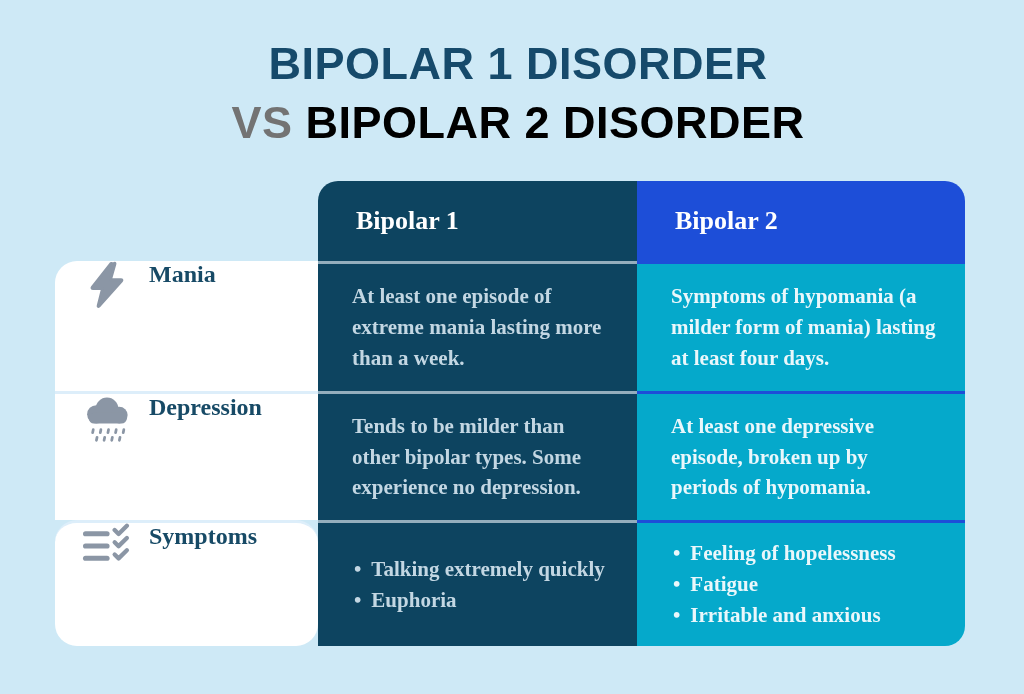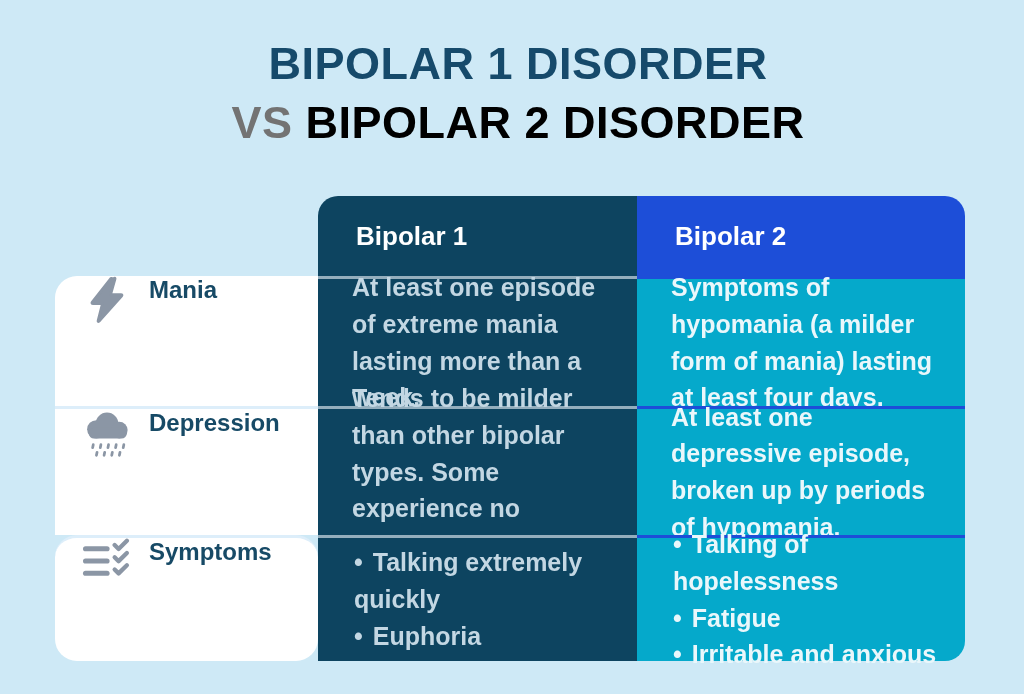--- a/index.html
+++ b/index.html
@@ -25,25 +25,26 @@
   .title-line {
     font-size: 45px;
     line-height: 59px;
     color: #164a6b;
   }
   .title-line .vs { color: #737373; }
   .title-line .highlight { color: #000000; }
   
   .table {
     position: absolute;
-    left: 55px; top: 196px;
+    left: 55px; top: 181px;
     width: 910px; height: 465px;
     display: grid;
     grid-template-columns: 263px 319px 328px;
     grid-template-rows: 80px 130px 129px 126px;
+    font-family: Liberation Serif, serif;
   }
   .cell { position: relative; }
   
   .hdr-spacer { background: transparent; }
   .hdr {
     display: flex; align-items: center;
     color: #ffffff;
     font-size: 26px; font-weight: 700;
     padding-left: 38px;
   }
@@ -58,21 +59,21 @@
     color: #174a66;
     font-size: 24px; font-weight: 700;
   }
   .label-cell.first { border-top-left-radius: 22px; }
   .label-cell.last  { border-bottom-left-radius: 22px; border-radius: 22px; }
   .label-cell.sep   { border-top: 3px solid #ddeefa; }
   .icon-wrap { width: 52px; display: flex; justify-content: center; flex-shrink: 0; }
   
   .data-cell {
     display: flex; flex-direction: column; justify-content: center;
-    font-size: 25px; font-weight: 600;
+    font-size: 21px; font-weight: 600;
     line-height: 1.47;
     padding: 6px 26px 6px 34px;
   }
   .data-cell.navy { background: #0d4460; color: #c3d7e3; border-top: 3px solid #94aebd; }
   .data-cell.cyan { background: #05a9cb; color: #eaf7fb; border-top: 3px solid #1d4ed8; }
   .data-cell.cyan.last { border-bottom-right-radius: 20px; }
   .bullet { padding-left: 2px; }
   .bullet::before { content: "\2022"; margin-right: 10px; }
 </style>
 </head>
@@ -156,19 +157,19 @@
           </g>
         </svg>
       </span>
       <span>Symptoms</span>
     </div>
     <div class="cell data-cell navy">
       <span class="bullet">Talking extremely quickly</span>
       <span class="bullet">Euphoria</span>
     </div>
     <div class="cell data-cell cyan last">
-      <span class="bullet">Talking of hopelessness</span>
+      <span class="bullet">Feeling of hopelessness</span>
       <span class="bullet">Fatigue</span>
       <span class="bullet">Irritable and anxious</span>
     </div>
 
   </div>
 </div>
 
 </body></html>

